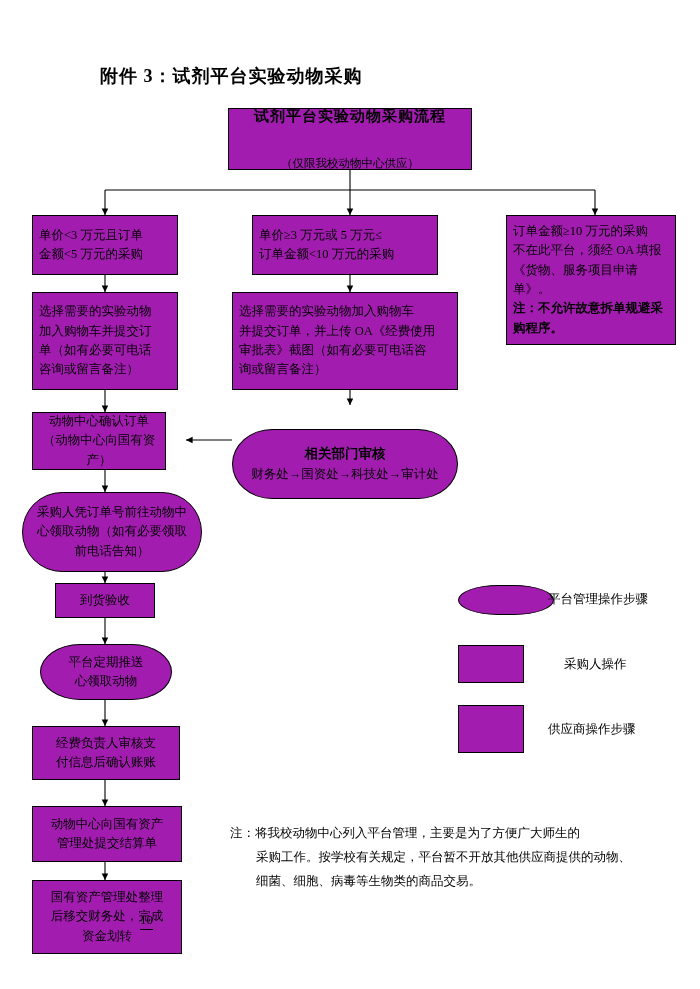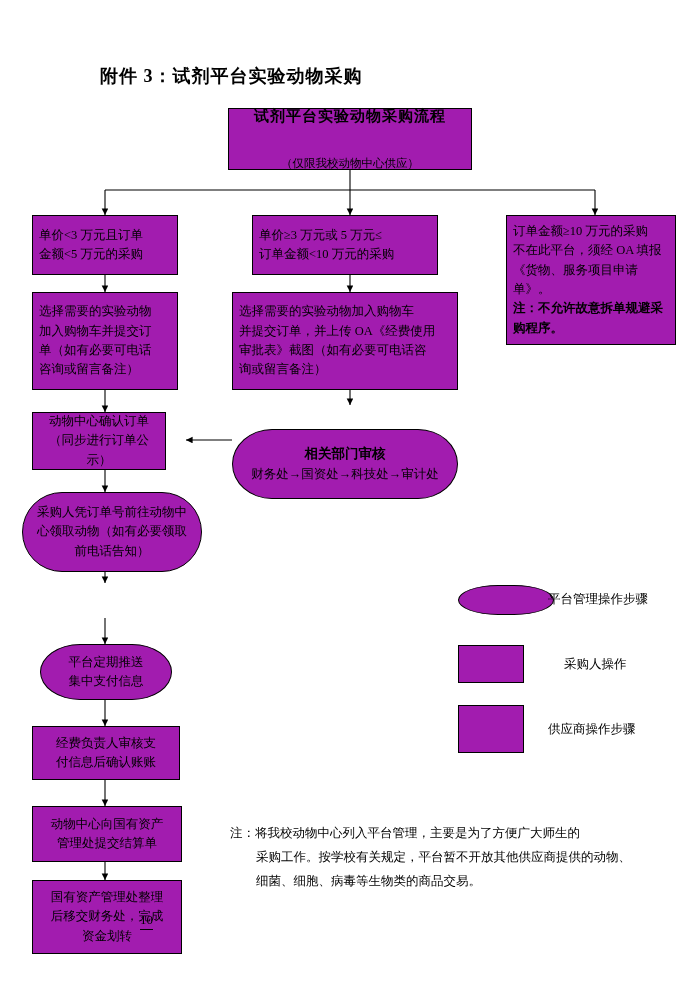--- a/index.html
+++ b/index.html
@@ -164,33 +164,36 @@
     <span class="ln">询或留言备注）</span>
   </div>
 
   <div class="box rounded center" style="left:232px; top:405px; width:226px; height:70px;margin-top:24px;">
     <span class="ln bold" style="font-size:13.5px;">相关部门审核</span>
     <span class="ln">财务处→国资处→科技处→审计处</span>
   </div>
 
   <div class="box center" style="left:32px; top:412px; width:134px; height:58px;">
     <span class="ln">动物中心确认订单</span>
-    <span class="ln">（同步进行订单公示）</span>
+    <span class="ln">（动物中心向国有资产）</span>
   </div>
 
   <div class="box rounded center" style="left:22px; top:492px; width:180px; height:80px;">
     <span class="ln">采购人凭订单号前往动物中</span>
     <span class="ln">心领取动物（如有必要领取</span>
     <span class="ln">前电话告知）</span>
   </div>
 
+  <div class="box center" style="left:55px; top:583px; width:100px; height:35px;">
+    <span class="ln">到货验收</span>
+  </div>
 
   <div class="box rounded center" style="left:40px; top:644px; width:132px; height:56px;">
     <span class="ln">平台定期推送</span>
-    <span class="ln">集中支付信息</span>
+    <span class="ln">心领取动物</span>
   </div>
 
   <div class="box center" style="left:32px; top:726px; width:148px; height:54px;">
     <span class="ln">经费负责人审核支</span>
     <span class="ln">付信息后确认账账</span>
   </div>
 
   <div class="box center" style="left:32px; top:806px; width:150px; height:56px;">
     <span class="ln">动物中心向国有资产</span>
     <span class="ln">管理处提交结算单</span>

